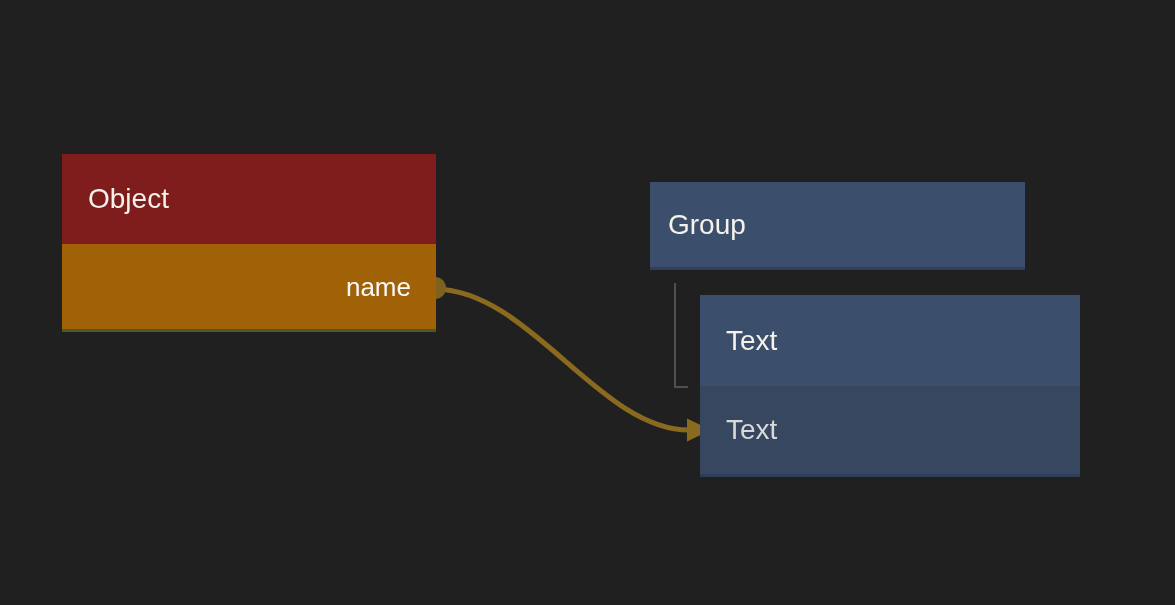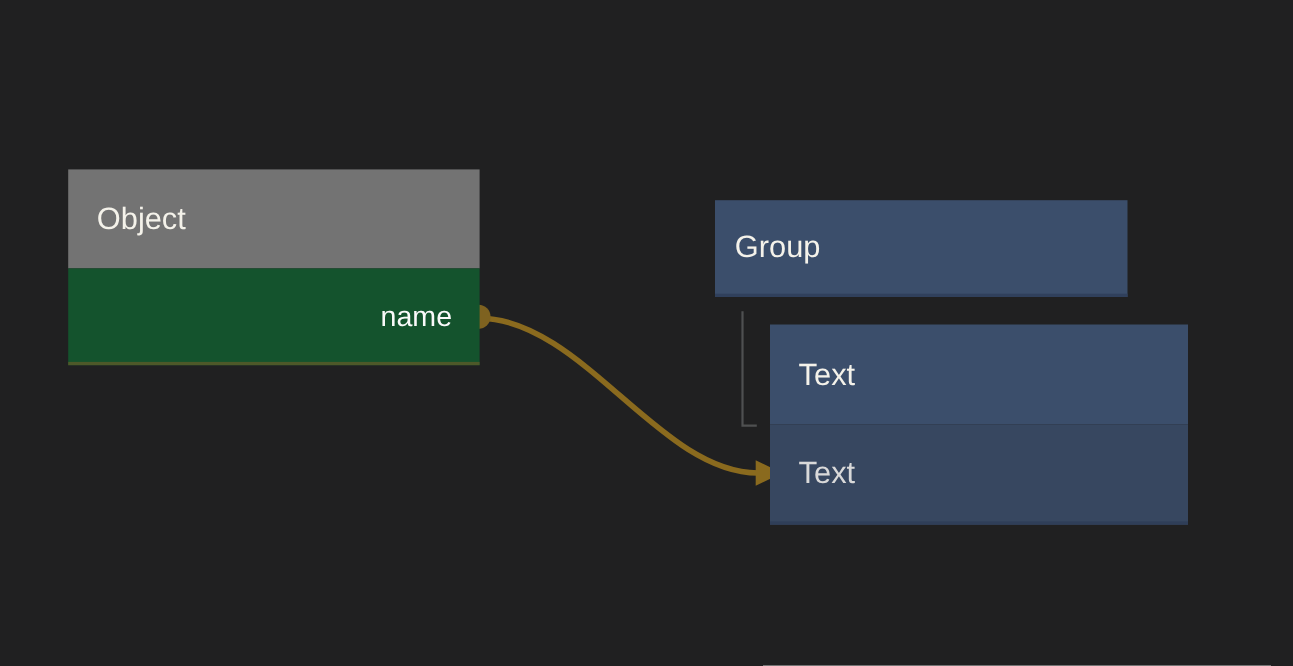--- a/index.html
+++ b/index.html
@@ -101,24 +101,24 @@
   <svg class="edges-layer" viewBox="0 0 1175 605" width="1175" height="605">
 
     <path d="M 675 283 L 675 387 L 688 387" fill="none" stroke-width="2" stroke="#4f5051"></path>
 
     <path d="M 436 289 C 530 291, 600 430, 689 430" fill="none" stroke-width="5" stroke-linecap="round" stroke="#8a6a1e"></path>
     <path d="M 687 418.5 L 711 430 L 687 441.5 Z" fill="#8a6a1e"></path>
     <circle cx="435" cy="288" r="11" fill="#7e6220"></circle>
   </svg>
 
   <div class="node node-object" style="border-bottom-color: rgb(77, 88, 41);">
-    <div class="node-header" style="background: #737373;">
+    <div class="node-header" style="background: #7f1d1d;">
       <span class="node-title" style="color: rgb(244, 242, 234);">Object</span>
     </div>
-    <div class="node-body" style="background: #14532d; border-bottom-color: rgb(77, 88, 41);">
+    <div class="node-body" style="background: #a16207; border-bottom-color: rgb(77, 88, 41);">
       <span class="port-label" style="color: rgb(250, 250, 250);">name</span>
     </div>
   </div>
 
   <div class="node node-group" style="background: rgb(59, 78, 107); border-bottom-color: rgb(48, 64, 92);">
     <span class="node-title" style="color: rgb(244, 242, 234);">Group</span>
   </div>
 
   <div class="node node-text">
     <div class="node-header" style="background: rgb(59, 78, 107);">

